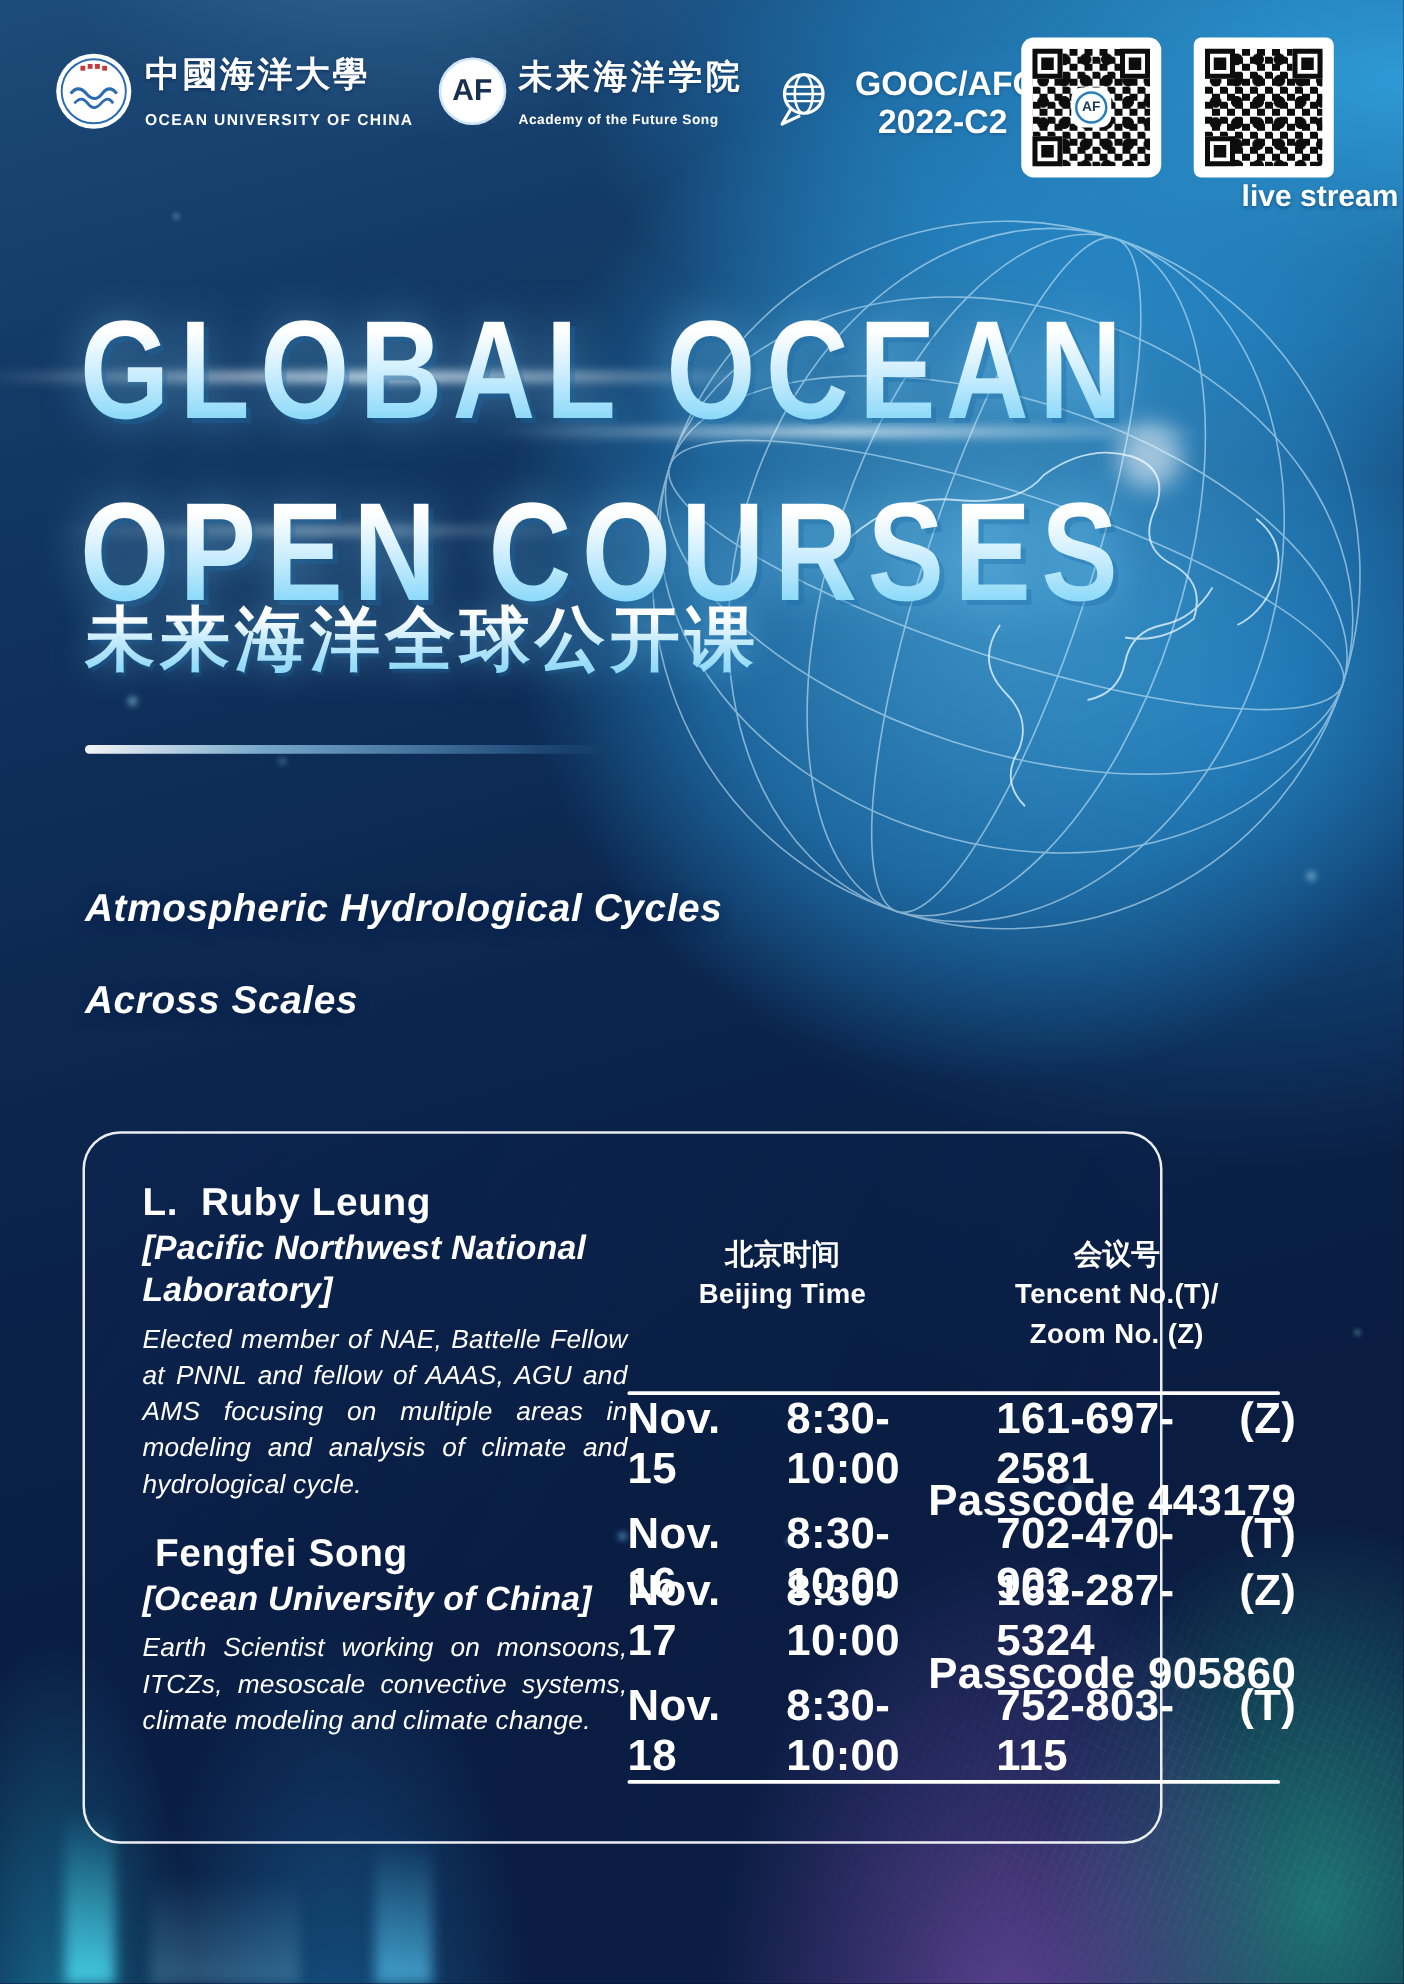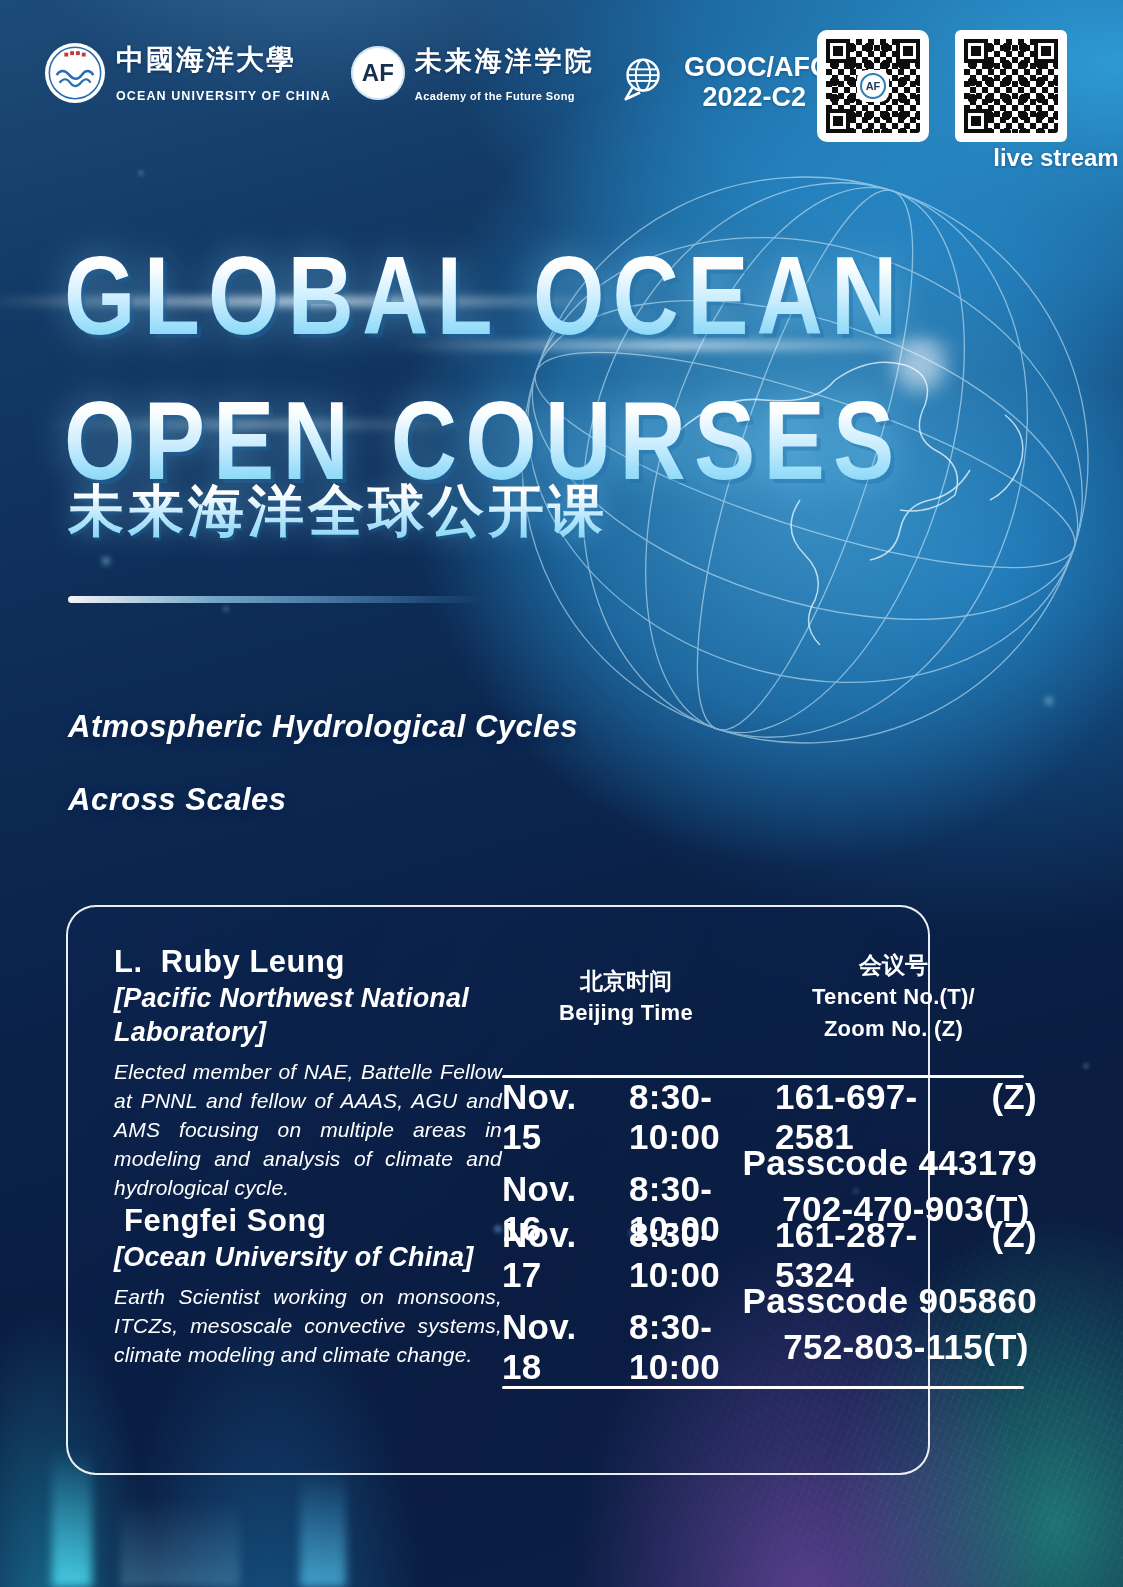--- a/index.html
+++ b/index.html
@@ -95,36 +95,36 @@
     line-height:73px; letter-spacing:.5px; text-shadow:0 3px 10px rgba(0,25,70,.55);}
   
   .card{position:absolute; left:66px; top:905px; width:864px; height:570px; box-sizing:border-box;
     border:2px solid rgba(255,255,255,.92); border-radius:30px;
     background:linear-gradient(115deg, rgba(14,38,86,.30), rgba(12,32,76,.12) 55%, rgba(14,36,84,.22));}
   .speakers{position:absolute; left:46px; top:36px; width:388px;}
   .sp-name{font-size:31px; font-weight:600; letter-spacing:.5px; white-space:pre-wrap; line-height:38px;}
   .sp-affil{font-size:27px; font-weight:700; font-style:italic; line-height:34px; letter-spacing:.2px;}
   .sp-bio{margin-top:8px; font-size:21px; font-style:italic; line-height:29px;
     text-align:justify; letter-spacing:.2px;}
-  .sp2{}
+  .sp2{margin-top:22px;}
   .sp2 .sp-name{padding-left:10px;}
   
   .schedule{position:absolute; left:434px; top:0; width:535px;}
-  .shead{display:flex; padding-top:42px; text-align:center;align-items:center;}
+  .shead{display:flex; padding-top:80px; text-align:center;}
   .sh-time{width:248px;} .sh-meet{flex:1;}
   .sh-cn{font-size:23px; font-weight:700; line-height:32px;}
   .sh-en{font-size:22px; font-weight:700; line-height:32px; letter-spacing:.3px;}
   .sline{height:3px; background:#fff; border-radius:2px;}
   .sline-top{width:522px; margin-top:30px;}
   .sline-bot{width:522px; margin-top:16px;}
   .srows{margin-top:16px;}
   .srow{display:flex; align-items:center; height:46px; font-size:35px; font-weight:700; letter-spacing:.3px;}
   .sdate{width:106px;}
   .stime{width:146px; margin-left:21px;}
-  .snum{flex:1; display:flex; justify-content:center;}
+  .snum{flex:1; margin-left:22px; display:flex; justify-content:center;}
   .srow.pass{justify-content:flex-end;}
   .spass{text-align:right;}
 </style>
 </head>
 <body>
 
 <div class="poster">
 
   <svg class="globe" width="610" height="580" viewBox="0 0 610 580">
     <g transform="rotate(18 305 290)" stroke="#d9f2ff" fill="none" stroke-width="1.3" opacity="0.55">

